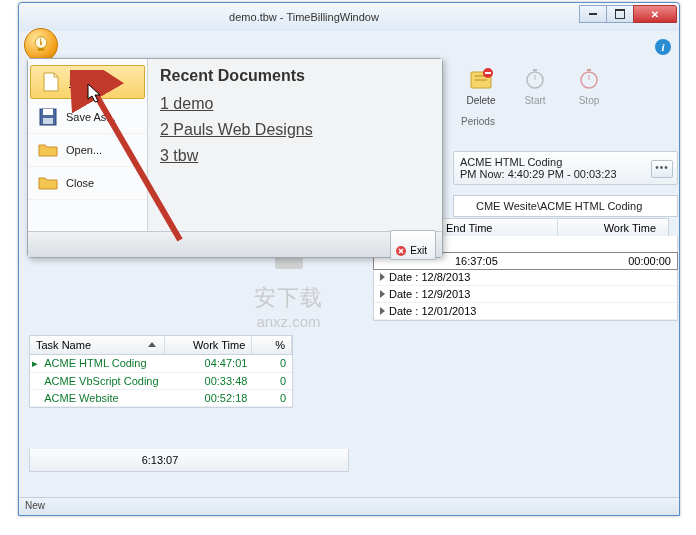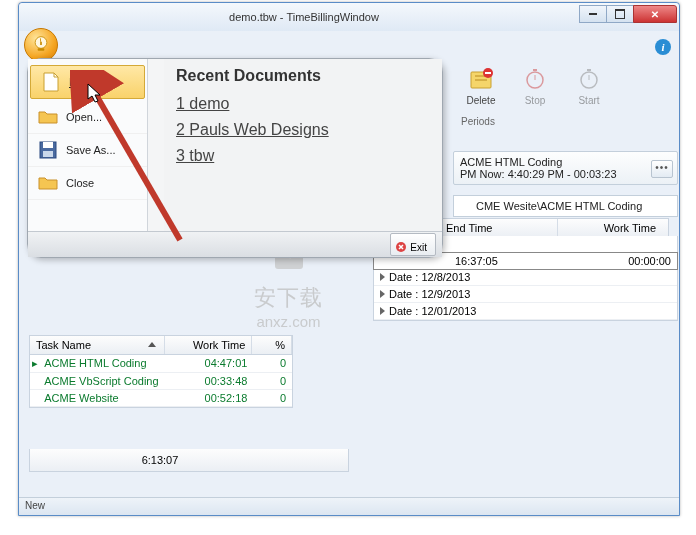--- a/index.html
+++ b/index.html
@@ -54,30 +54,30 @@
 .task-grid .row .gc2 { color:#0b7b2e; text-align:right; }
 .task-grid .row .gc3 { color:#0b7b2e; text-align:right; }
 .task-grid .row .rtri { width:10px; color:#0b7b2e; padding:2px 0 2px 2px; }
 
 .footer-time { position:absolute; left:10px; top:446px; width:320px; background:linear-gradient(#fdfdfd,#ebeff4); border:1px solid #c9d3df; border-top:none; font-size:11px; padding:5px 0; }
 .footer-time span { display:block; text-align:center; margin-left:70px; width:120px; }
 
 .statusbar { position:absolute; left:0; bottom:0; right:0; height:18px; background:linear-gradient(#eef3f9,#dce6f1); border-top:1px solid #c3cfdb; font-size:10px; padding:2px 6px; color:#444; }
 
 
-.app-menu { position:absolute; left:8px; top:55px; width:416px; height:200px; background:#f4f5f6; border:1px solid #9fa7b0; box-shadow:2px 2px 6px rgba(0,0,0,0.25); z-index:20; display:flex; border-radius:14px;gap:16px; }
+.app-menu { position:absolute; left:8px; top:55px; width:416px; height:200px; background:#f4f5f6; border:1px solid #9fa7b0; box-shadow:2px 2px 6px rgba(0,0,0,0.25); z-index:20; display:flex; border-radius:4px; }
 .menu-left { width:120px; background:#fafbfc; border-right:1px solid #d0d5db; padding-top:4px; }
 .menu-item { display:flex; align-items:center; gap:8px; padding:6px 10px; font-size:11px; color:#222; border-bottom:1px solid #f0f0f0; }
 .menu-item.active { background:linear-gradient(#ffe8a6,#f9d26a); border:1px solid #d4a937; border-radius:2px; margin:2px; }
 .menu-item .mi-icon { width:20px; height:20px; display:flex; align-items:center; justify-content:center; }
 .menu-right { flex:1; padding:8px 12px; font-size:16px; background:#f2f3f4; }
 .menu-right .hdr { font-weight:bold; color:#333; margin-bottom:6px; }
 .menu-right .doc { color:#444; padding:4px 0; text-decoration:underline; }
 .exit-bar { position:absolute; bottom:0; left:0; right:0; height:26px; background:linear-gradient(#f0f2f4,#dadee3); border-top:1px solid #c3c9d0; display:flex; justify-content:flex-end; align-items:center; padding:0 6px; }
-.exit-btn { border:1px solid #b4bac2; background:linear-gradient(#fff,#e9edf1); border-radius:2px; padding:7px 8px 2px 4px; font-size:10px; display:flex; align-items:center; gap:3px; }
+.exit-btn { border:1px solid #b4bac2; background:linear-gradient(#fff,#e9edf1); border-radius:2px; padding:14px 8px 2px 4px; font-size:10px; display:flex; align-items:center; gap:3px; }
 
 
 .arrow-anno { position:absolute; left:70px; top:70px; z-index:30; pointer-events:none; }
 
 
 .watermark { position:absolute; left:235px; top:222px; color:#c9cbcd; font-size:20px; font-family:Arial; z-index:5; pointer-events:none; text-align:center; }
 .watermark .ch { font-size:22px; letter-spacing:1px;margin-top:8px; }
 .watermark .en { font-size:15px; }
 
 .cursor { position:absolute; left:87px; top:83px; z-index:40; pointer-events:none; }
@@ -112,40 +112,40 @@
             <svg width="26" height="26">
               <rect x="3" y="6" width="20" height="16" rx="1" fill="#f7df82" stroke="#caa23a"></rect>
               <line x1="7" y1="10" x2="19" y2="10" stroke="#b88a20"></line>
               <line x1="7" y1="14" x2="19" y2="14" stroke="#b88a20"></line>
               <circle cx="20" cy="7" r="5" fill="#d33"></circle>
               <line x1="17" y1="7" x2="23" y2="7" stroke="#fff" stroke-width="2"></line>
             </svg>
           </div>
         <div>Delete</div>
       </div>
+      <div class="tb-btn start">
+        <div class="ic">
+            <svg width="24" height="24">
+              <circle cx="12" cy="13" r="8" fill="none" stroke="#888" stroke-width="1.5"></circle>
+              <line x1="12" y1="13" x2="12" y2="8" stroke="#888"></line>
+              <rect x="10" y="2" width="4" height="2" fill="#888"></rect>
+            </svg>
+          </div>
+        <div>Start</div>
+      </div>
       <div class="tb-btn stop">
         <div class="ic">
             <svg width="24" height="24">
               <circle cx="12" cy="13" r="8" fill="none" stroke="#c44" stroke-width="1.5"></circle>
               <line x1="12" y1="13" x2="12" y2="8" stroke="#c44"></line>
               <rect x="10" y="2" width="4" height="2" fill="#c44"></rect>
             </svg>
           </div>
         <div>Stop</div>
       </div>
-      <div class="tb-btn start">
-        <div class="ic">
-            <svg width="24" height="24">
-              <circle cx="12" cy="13" r="8" fill="none" stroke="#888" stroke-width="1.5"></circle>
-              <line x1="12" y1="13" x2="12" y2="8" stroke="#888"></line>
-              <rect x="10" y="2" width="4" height="2" fill="#888"></rect>
-            </svg>
-          </div>
-        <div>Start</div>
-      </div>
     </div>
     <div class="tb-group-label">Periods</div>
   </div>
 
   <div class="detail-top">
     <div>ACME HTML Coding</div>
     <div>PM Now: 4:40:29 PM - 00:03:23</div>
     <div class="dots">•••</div>
   </div>
   <div class="breadcrumb">CME Wesite\ACME HTML Coding</div>
@@ -216,35 +216,35 @@
         <span class="mi-icon">
             <svg width="18" height="20">
               <path d="M2 1h10l4 4v14H2z" fill="#fff" stroke="#c9a030"></path>
               <path d="M12 1v4h4" fill="none" stroke="#c9a030"></path>
             </svg>
           </span>
         <span style="text-decoration:underline">New...</span>
       </div>
       <div class="menu-item">
         <span class="mi-icon">
-            <svg width="20" height="16">
-              <path d="M1 3h6l2 2h10v9H1z" fill="#f5c552" stroke="#c9902a"></path>
-            </svg>
-          </span>
-        <span>Open...</span>
-      </div>
-      <div class="menu-item">
-        <span class="mi-icon">
             <svg width="18" height="18">
               <rect x="1" y="1" width="16" height="16" fill="#4a6aa0" stroke="#2a4a80"></rect>
               <rect x="4" y="1" width="10" height="6" fill="#fff"></rect>
               <rect x="4" y="10" width="10" height="6" fill="#cad8ea"></rect>
             </svg>
           </span>
         <span>Save As...</span>
+      </div>
+      <div class="menu-item">
+        <span class="mi-icon">
+            <svg width="20" height="16">
+              <path d="M1 3h6l2 2h10v9H1z" fill="#f5c552" stroke="#c9902a"></path>
+            </svg>
+          </span>
+        <span>Open...</span>
       </div>
       <div class="menu-item">
         <span class="mi-icon">
             <svg width="20" height="16">
               <path d="M1 3h6l2 2h10v9H1z" fill="#f5c552" stroke="#c9902a"></path>
             </svg>
           </span>
         <span>Close</span>
       </div>
     </div>

